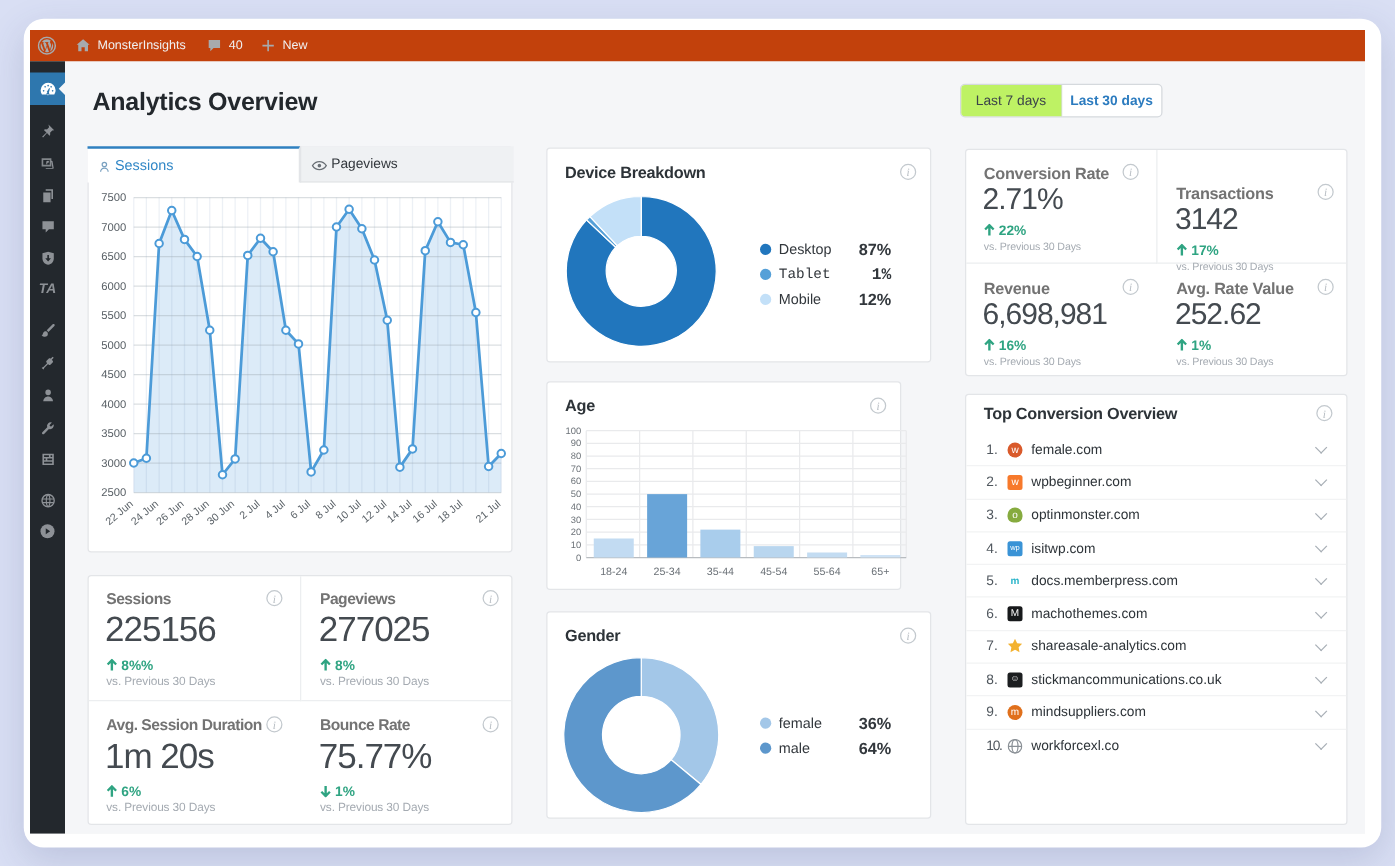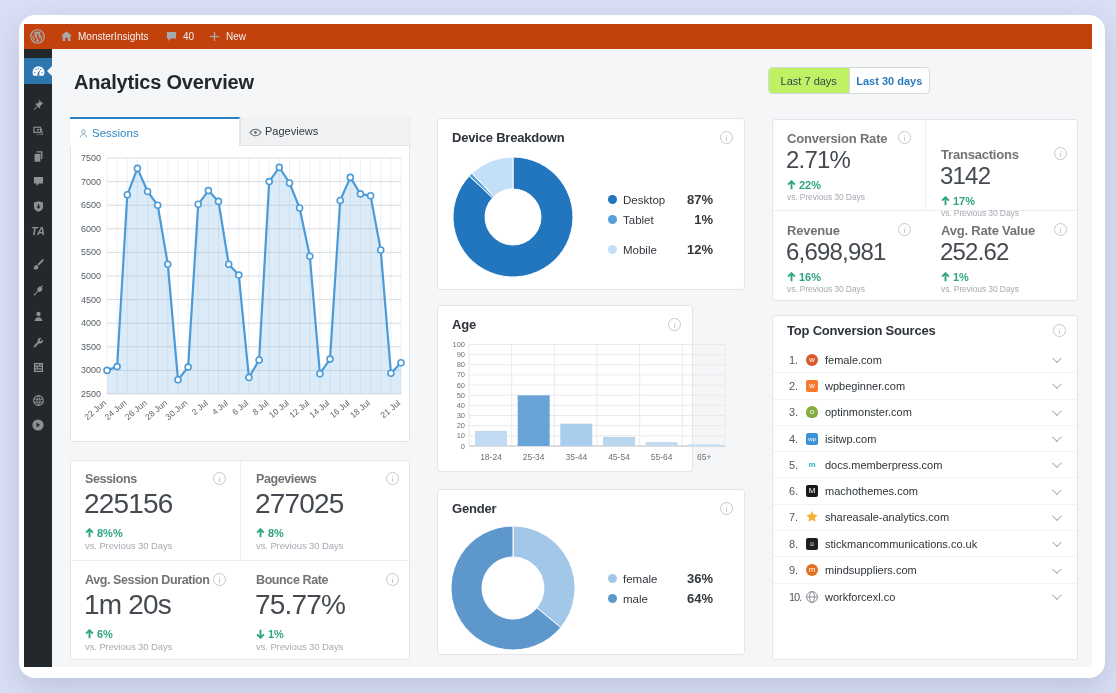--- a/index.html
+++ b/index.html
@@ -222,26 +222,26 @@
       <div class="info" style="right:11px;top:12px;">i</div>
       <svg width="150" height="160" viewBox="0 0 150 160" style="position:absolute;left:0;top:38px;">
         <g transform="translate(0,-38)">
         <path fill="#2176bd" stroke="#fff" stroke-width="1" d="M75.00 38.00 A60 60 0 1 1 31.26 56.93 L54.59 78.83 A28 28 0 1 0 75.00 70.00 Z"></path>
         <path fill="#55a0d8" stroke="#fff" stroke-width="1" d="M31.26 56.93 A60 60 0 0 1 33.93 54.26 L55.83 77.59 A28 28 0 0 0 54.59 78.83 Z"></path>
         <path fill="#c3e0f8" stroke="#fff" stroke-width="1" d="M33.93 54.26 A60 60 0 0 1 75.00 38.00 L75.00 70.00 A28 28 0 0 0 55.83 77.59 Z"></path>
         </g>
       </svg>
       <div style="position:absolute;left:170px;top:73px;width:105px;font-size:11.5px;color:#32373c;">
         <div style="display:flex;align-items:center;margin-bottom:5px;"><span style="width:9px;height:9px;border-radius:50%;background:#2176bd;margin-right:6px;"></span>Desktop<span style="margin-left:auto;font-weight:bold;font-size:13px;">87%</span></div>
-        <div style="display:flex;align-items:center;margin-bottom:15px;"><span style="width:9px;height:9px;border-radius:50%;background:#55a0d8;margin-right:6px;"></span>Tablet<span style="margin-left:auto;font-weight:bold;font-size:13px;">1%</span></div>
+        <div style="display:flex;align-items:center;margin-bottom:5px;font-family:Liberation Mono, monospace;"><span style="width:9px;height:9px;border-radius:50%;background:#55a0d8;margin-right:6px;"></span>Tablet<span style="margin-left:auto;font-weight:bold;font-size:13px;">1%</span></div>
         <div style="display:flex;align-items:center;"><span style="width:9px;height:9px;border-radius:50%;background:#c3e0f8;margin-right:6px;"></span>Mobile<span style="margin-left:auto;font-weight:bold;font-size:13px;">12%</span></div>
       </div>
     </div>
 
-    <div class="card" style="left:385px;top:256px;width:256px;height:167px;padding-left:36px;">
+    <div class="card" style="left:385px;top:256px;width:284px;height:167px;padding-left:36px;">
       <div class="ctitle">Age</div>
       <div class="info" style="right:11px;top:12px;">i</div>
       <svg width="306" height="140" viewBox="0 0 306 140" style="position:absolute;left:0;top:25px;font-family:'Liberation Sans',sans-serif;">
         <g stroke="#e9eaec" stroke-width="1">
           <line x1="31" y1="13.5" x2="287" y2="13.5"></line>
               <line x1="31" y1="23.6" x2="287" y2="23.6"></line>
               <line x1="31" y1="33.8" x2="287" y2="33.8"></line>
               <line x1="31" y1="43.9" x2="287" y2="43.9"></line>
               <line x1="31" y1="54" x2="287" y2="54"></line>
               <line x1="31" y1="64.2" x2="287" y2="64.2"></line>
@@ -338,21 +338,21 @@
             <div class="info" style="right:12px;top:11px;">i</div>
         <div class="kval">252.62</div>
         <div class="green"><svg width="9" height="10" viewBox="0 0 9 10" style="margin-right:3px;vertical-align:-1px;">
                 <path d="M4.5 9.3V1.6M1.1 4.6 4.5 1.2 7.9 4.6" stroke="#2fa482" stroke-width="1.9" fill="none"></path>
               </svg>1%</div>
         <div class="vs">vs. Previous 30 Days</div>
       </div>
     </div>
 
     <div class="card" style="left:720px;top:266px;width:306px;height:345px;">
-      <div class="ctitle" style="top:7px;">Top Conversion Sources</div>
+      <div class="ctitle" style="top:7px;">Top Conversion Overview</div>
       <div class="info" style="right:11px;top:8px;">i</div>
       <div style="position:absolute;left:0;top:31px;width:304px;">
         <div class="srow">
               <span class="snum">1.</span>
               <span class="fav" style="background:#d95a2b;border-radius:50%;color:#fff;">w</span>
               <span class="sdom">female.com</span>
               <span class="chev"></span>
             </div>
         <div class="srow">
               <span class="snum">2.</span>

